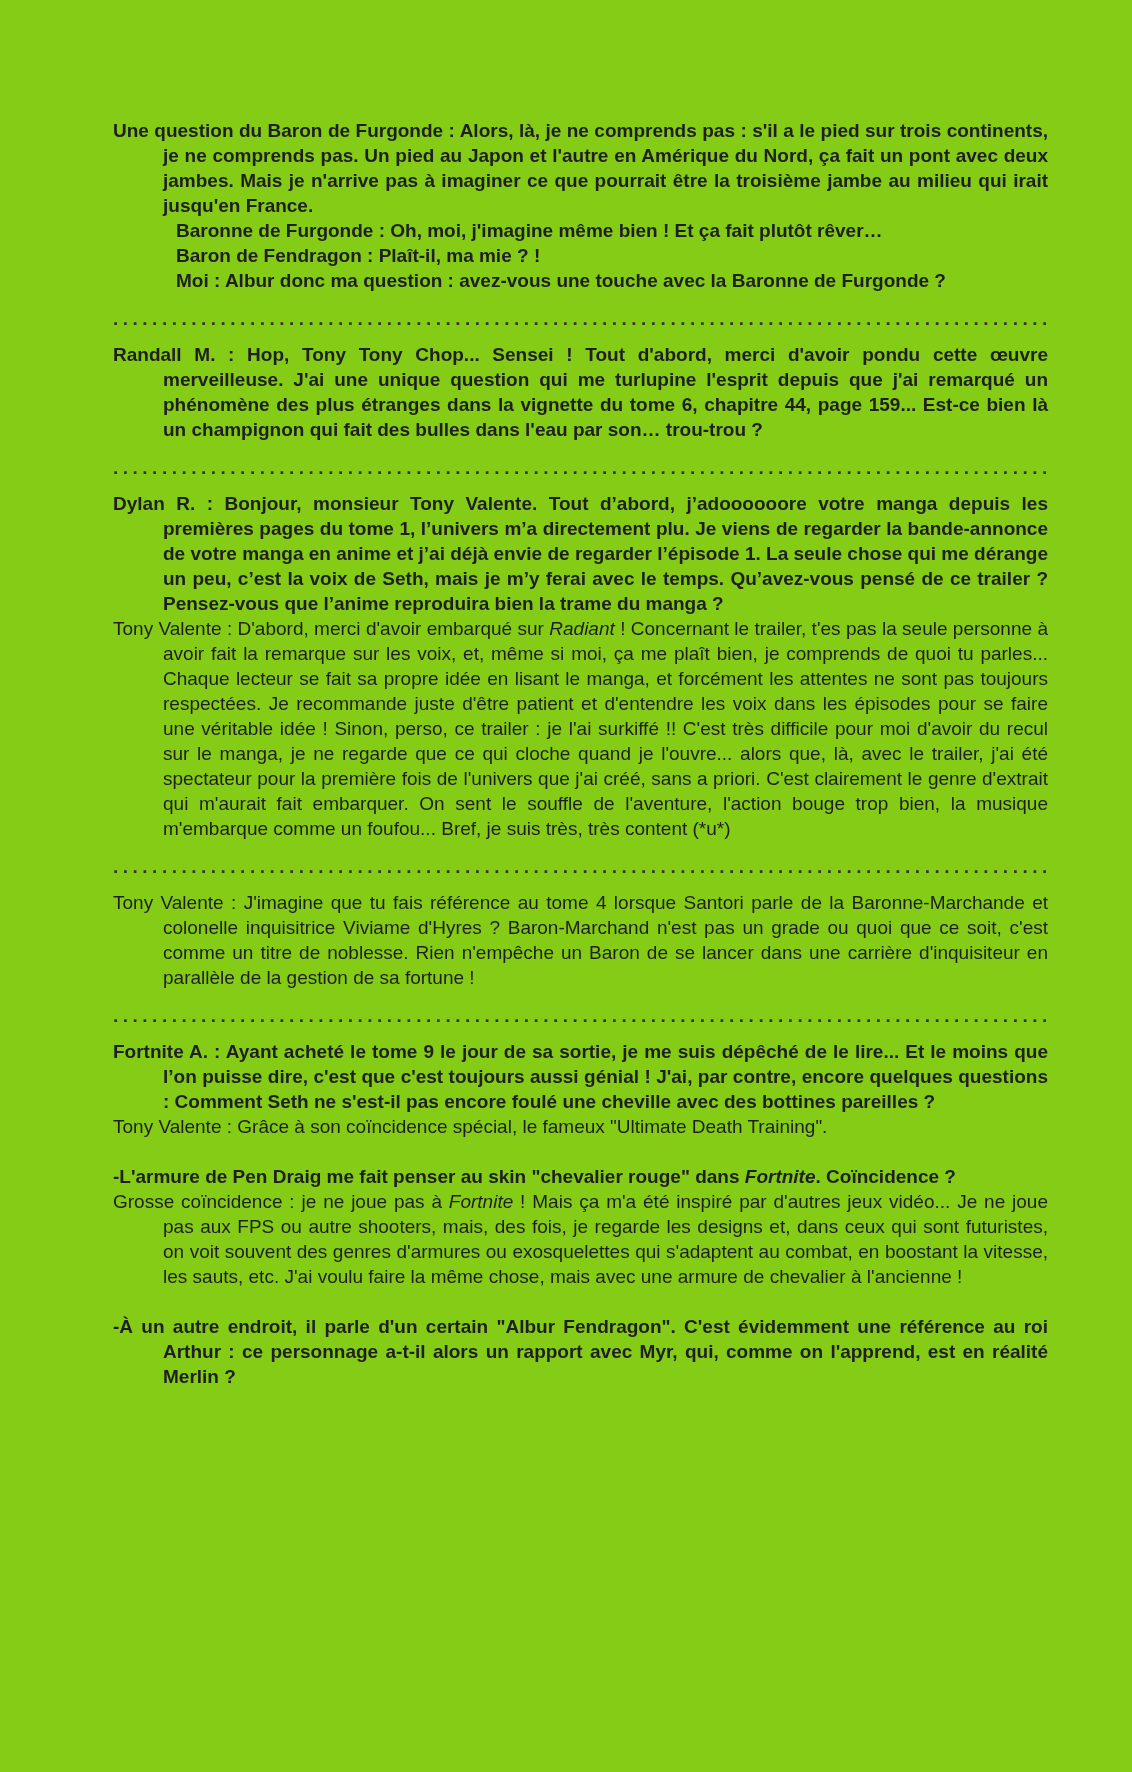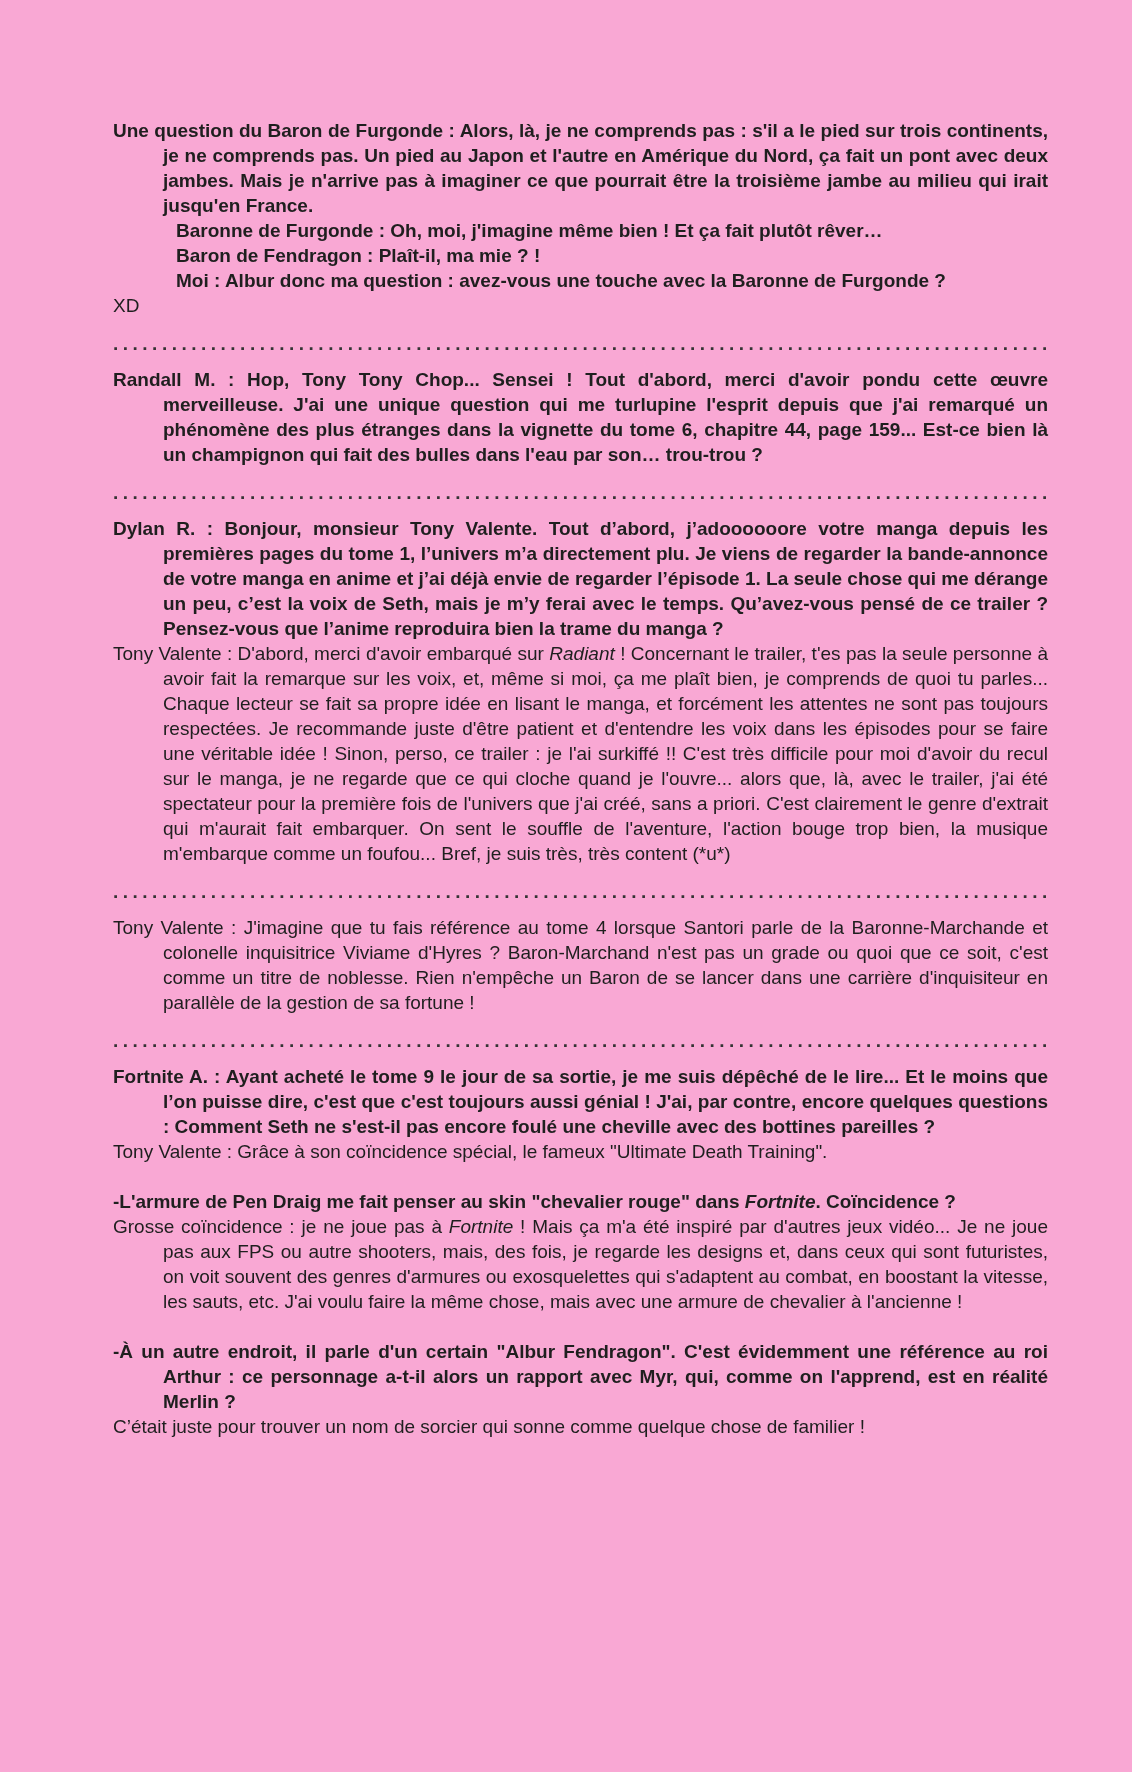--- a/index.html
+++ b/index.html
@@ -44,37 +44,35 @@
     letter-spacing: 4.5px;
     white-space: nowrap;
     overflow: hidden;
     margin: 13px 0 11px 0;
   }
   .gap { height: 25px; }
 </style>
 </head>
 <body>
 
-<div class="page" style="background: #f9a8d4; color: rgb(31, 31, 31);">
+<div class="page" style="background: #84cc16; color: rgb(31, 31, 31);">
   <div id="doc-content">
       <p class="para hanging bold"><span>Une question du Baron de Furgonde : Alors, là, je ne comprends pas : s'il a le pied sur trois continents, je ne comprends pas. Un pied au Japon et l'autre en Amérique du Nord, ça fait un pont avec deux jambes. Mais je n'arrive pas à imaginer ce que pourrait être la troisième jambe au milieu qui irait jusqu'en France.</span></p>
       <p class="para dialog bold"><span>Baronne de Furgonde : Oh, moi, j'imagine même bien ! Et ça fait plutôt rêver…</span></p>
       <p class="para dialog bold"><span>Baron de Fendragon : Plaît-il, ma mie ? !</span></p>
       <p class="para dialog bold"><span>Moi : Albur donc ma question : avez-vous une touche avec la Baronne de Furgonde ?</span></p>
-      <p class="para flush"><span>XD</span></p>
       <div class="separator">........................................................................................................................</div>
       <p class="para hanging bold"><span class="u">Randall M.</span><span> : Hop, Tony Tony Chop... Sensei ! Tout d'abord, merci d'avoir pondu cette œuvre merveilleuse. J'ai une unique question qui me turlupine l'esprit depuis que j'ai remarqué un phénomène des plus étranges dans la vignette du tome 6, chapitre 44, page 159... Est-ce bien là un champignon qui fait des bulles dans l'eau par son… trou-trou ?</span></p>
       <div class="separator">........................................................................................................................</div>
       <p class="para hanging bold"><span class="u">Dylan R.</span><span> : Bonjour, monsieur Tony Valente. Tout d’abord, j’adoooooore votre manga depuis les premières pages du tome 1, l’univers m’a directement plu. Je viens de regarder la bande-annonce de votre manga en anime et j’ai déjà envie de regarder l’épisode 1. La seule chose qui me dérange un peu, c’est la voix de Seth, mais je m’y ferai avec le temps. Qu’avez-vous pensé de ce trailer ? Pensez-vous que l’anime reproduira bien la trame du manga ?</span></p>
       <p class="para hanging"><span class="u">Tony Valente</span><span> : D'abord, merci d'avoir embarqué sur </span><span class="i">Radiant</span><span> ! Concernant le trailer, t'es pas la seule personne à avoir fait la remarque sur les voix, et, même si moi, ça me plaît bien, je comprends de quoi tu parles... Chaque lecteur se fait sa propre idée en lisant le manga, et forcément les attentes ne sont pas toujours respectées. Je recommande juste d'être patient et d'entendre les voix dans les épisodes pour se faire une véritable idée ! Sinon, perso, ce trailer : je l'ai surkiffé !! C'est très difficile pour moi d'avoir du recul sur le manga, je ne regarde que ce qui cloche quand je l'ouvre... alors que, là, avec le trailer, j'ai été spectateur pour la première fois de l'univers que j'ai créé, sans a priori. C'est clairement le genre d'extrait qui m'aurait fait embarquer. On sent le souffle de l'aventure, l'action bouge trop bien, la musique m'embarque comme un foufou... Bref, je suis très, très content (*u*)</span></p>
       <div class="separator">........................................................................................................................</div>
       <p class="para hanging"><span class="u">Tony Valente</span><span> : J'imagine que tu fais référence au tome 4 lorsque Santori parle de la Baronne-Marchande et colonelle inquisitrice Viviame d'Hyres ? Baron-Marchand n'est pas un grade ou quoi que ce soit, c'est comme un titre de noblesse. Rien n'empêche un Baron de se lancer dans une carrière d'inquisiteur en parallèle de la gestion de sa fortune !</span></p>
       <div class="separator">........................................................................................................................</div>
       <p class="para hanging bold"><span class="u">Fortnite A.</span><span> : Ayant acheté le tome 9 le jour de sa sortie, je me suis dépêché de le lire... Et le moins que l’on puisse dire, c'est que c'est toujours aussi génial ! J'ai, par contre, encore quelques questions : Comment Seth ne s'est-il pas encore foulé une cheville avec des bottines pareilles ?</span></p>
       <p class="para hanging"><span class="u">Tony Valente</span><span> : Grâce à son coïncidence spécial, le fameux "Ultimate Death Training".</span></p>
       <div class="gap"></div>
       <p class="para hanging bold"><span>-L'armure de Pen Draig me fait penser au skin "chevalier rouge" dans </span><span class="i">Fortnite</span><span>. Coïncidence ?</span></p>
       <p class="para hanging"><span>Grosse coïncidence : je ne joue pas à </span><span class="i">Fortnite</span><span> ! Mais ça m'a été inspiré par d'autres jeux vidéo... Je ne joue pas aux FPS ou autre shooters, mais, des fois, je regarde les designs et, dans ceux qui sont futuristes, on voit souvent des genres d'armures ou exosquelettes qui s'adaptent au combat, en boostant la vitesse, les sauts, etc. J'ai voulu faire la même chose, mais avec une armure de chevalier à l'ancienne !</span></p>
       <div class="gap"></div>
       <p class="para hanging bold"><span>-À un autre endroit, il parle d'un certain "Albur Fendragon". C'est évidemment une référence au roi Arthur : ce personnage a-t-il alors un rapport avec Myr, qui, comme on l'apprend, est en réalité Merlin ?</span></p>
-      <p class="para flush"><span>C’était juste pour trouver un nom de sorcier qui sonne comme quelque chose de familier !</span></p>
     </div>
 </div>
 
 </body></html>

